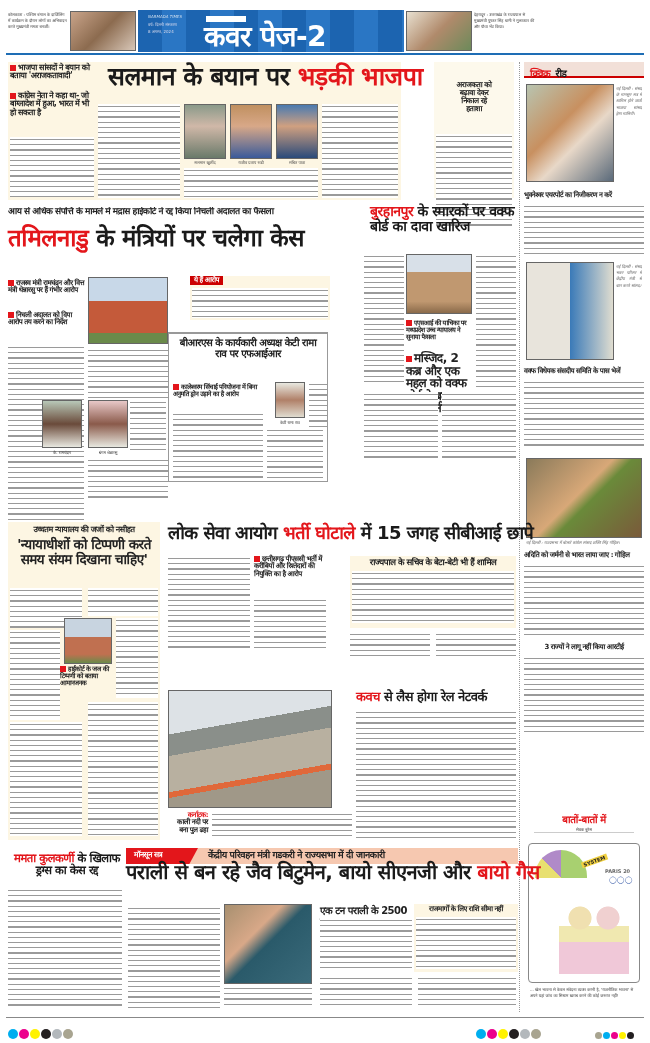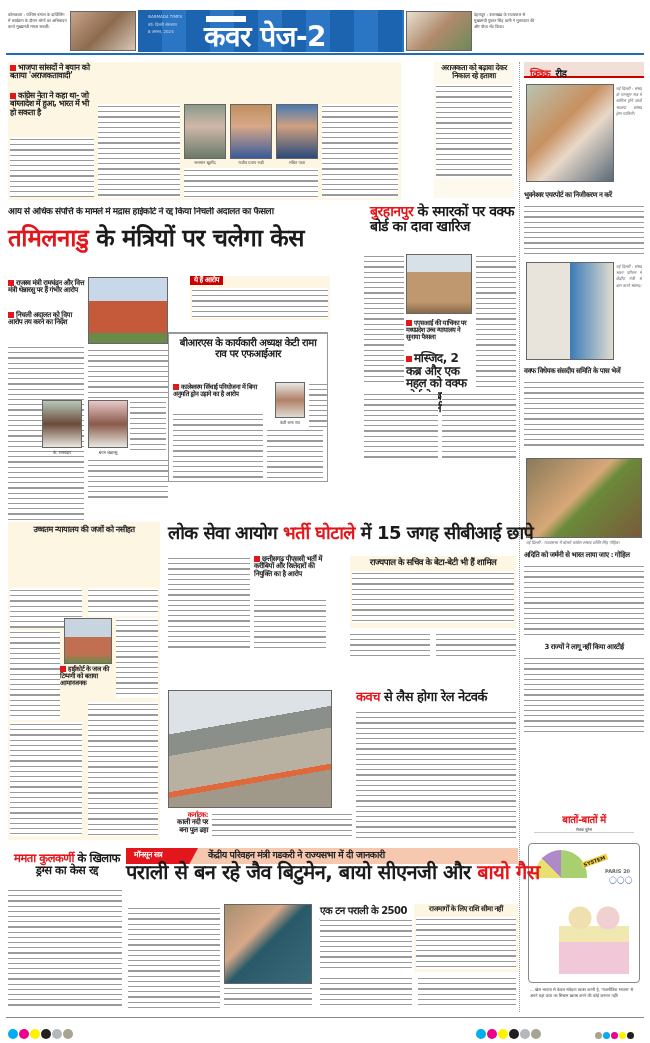--- a/index.html
+++ b/index.html
@@ -31,32 +31,35 @@
   </div>
   <div class="abs photo" style="left:400px;top:3px;width:66px;height:40px;background:linear-gradient(135deg,#e8e0d0,#b08a6b 50%,#6d8a5a)"></div>
   <div class="abs" style="left:468px;top:4px;width:62px;height:38px;font-size:4px;line-height:6px;color:#333;overflow:hidden">देहरादून : उत्तराखंड के राज्यपाल से मुख्यमंत्री पुष्कर सिंह धामी ने मुलाकात की और पौधा भेंट किया।</div>
   <div class="abs" style="left:0;top:45px;width:638px;height:2px;background:#1e6db5"></div>
 </div>
 
 <div class="abs cream" style="left:8px;top:62px;width:393px;height:138px;">
   <div class="abs hd" style="left:2px;top:2px;width:86px;font-size:8px"><span class="bullet"></span><span>भाजपा सांसदों ने बयान को बताया 'अराजकतावादी'</span></div>
   <div class="abs hd" style="left:2px;top:30px;width:86px;font-size:8px"><span class="bullet"></span><span>कांग्रेस नेता ने कहा था- जो बांग्लादेश में हुआ, भारत में भी हो सकता है</span></div>
   <div class="abs txt lines" style="left:2px;top:75px;width:84px;height:60px"></div>
+  <div class="abs hd" style="left:100px;top:2px;width:300px;font-size:25px;white-space:nowrap">
+    <span class="blk">सलमान के बयान पर</span> <span class="red">भड़की भाजपा</span>
+  </div>
   <div class="abs txt lines" style="left:90px;top:42px;width:82px;height:94px"></div>
   <div class="abs photo" style="left:176px;top:42px;width:42px;height:55px;background:linear-gradient(#8a9a8a,#d0b8a8 40%,#6a7a6a)"></div>
   <div class="abs" style="left:176px;top:98px;width:42px;font-size:4px;text-align:center;color:#444">सलमान खुर्शीद</div>
   <div class="abs photo" style="left:222px;top:42px;width:42px;height:55px;background:linear-gradient(#c09060,#d8a888 40%,#3a5a9a)"></div>
   <div class="abs" style="left:222px;top:98px;width:42px;font-size:4px;text-align:center;color:#444">राजीव प्रताप रूडी</div>
   <div class="abs photo" style="left:268px;top:42px;width:42px;height:55px;background:linear-gradient(#4a7ab0,#d0a080 40%,#2a4a7a)"></div>
   <div class="abs" style="left:268px;top:98px;width:42px;font-size:4px;text-align:center;color:#444">संबित पात्रा</div>
   <div class="abs txt lines" style="left:176px;top:106px;width:134px;height:30px"></div>
   <div class="abs txt lines" style="left:314px;top:42px;width:76px;height:94px"></div>
 </div>
 <div class="abs" style="left:434px;top:62px;width:80px;height:136px;background:#fdf9ec">
-  <div class="hd" style="font-size:7.5px;text-align:center;padding:2px;color:#222">अराजकता को बढ़ावा देकर निकाल रहे हताशा</div>
+  <div class="hd" style="font-size:7.5px;text-align:center;padding:19px;color:#222">अराजकता को बढ़ावा देकर निकाल रहे हताशा</div>
   <div class="txt lines" style="margin:2px;height:94px"></div>
 </div>
 <div class="abs vline" style="left:519px;top:62px;height:950px"></div>
 
 <div class="abs" style="left:524px;top:62px;width:120px;height:780px">
   <div style="height:16px;background:#f2e0d8;border-bottom:2px solid #c00;padding-left:6px">
     <span class="hd red" style="font-size:10px">क्विक</span>
     <span class="hd blk" style="font-size:10px">रीड</span>
   </div>
   <div class="abs photo" style="left:2px;top:22px;width:88px;height:98px;background:linear-gradient(135deg,#b8c4b0,#c89060 40%,#e8d8c8 60%,#5a6a7a)"></div>
@@ -112,20 +115,21 @@
 <div class="abs txt lines" style="left:364px;top:254px;width:40px;height:130px"></div>
 <div class="abs photo" style="left:406px;top:254px;width:66px;height:60px;background:linear-gradient(#d8e0e8 0 30%,#c09870 30% 80%,#8a6a4a)"></div>
 <div class="abs hd" style="left:406px;top:320px;width:66px;font-size:6.5px"><span class="bullet"></span><span>एएसआई की याचिका पर मध्यप्रदेश उच्च न्यायालय ने सुनाया फैसला</span></div>
 <div class="abs hd" style="left:406px;top:352px;width:66px;font-size:12px"><span class="bullet"></span><span>मस्जिद, 2 कब्र और एक महल को वक्फ बोर्ड ने बताया था अपनी संपत्ति</span></div>
 <div class="abs txt lines" style="left:476px;top:254px;width:40px;height:136px"></div>
 <div class="abs txt lines" style="left:364px;top:392px;width:74px;height:66px"></div>
 <div class="abs txt lines" style="left:442px;top:392px;width:74px;height:66px"></div>
 
 <div class="abs cream" style="left:8px;top:522px;width:152px;height:318px">
   <div class="hd" style="font-size:8px;text-align:center;padding-top:4px">उच्चतम न्यायालय की जजों को नसीहत</div>
+  <div class="hd" style="font-size:13.5px;text-align:center;padding:3px 2px">'न्यायाधीशों को टिप्पणी करते समय संयम दिखाना चाहिए'</div>
   <div class="abs txt lines" style="left:2px;top:66px;width:72px;height:40px"></div>
   <div class="abs txt lines" style="left:80px;top:66px;width:70px;height:28px"></div>
   <div class="abs photo" style="left:56px;top:96px;width:48px;height:46px;background:linear-gradient(#c8d4e0 0 40%,#c07050 40% 80%,#6a8a4a)"></div>
   <div class="abs hd" style="left:52px;top:144px;width:60px;font-size:6.5px"><span class="bullet"></span><span>हाईकोर्ट के जज की टिप्पणी को बताया आमानजनक</span></div>
   <div class="abs txt lines" style="left:2px;top:108px;width:50px;height:90px"></div>
   <div class="abs txt lines" style="left:108px;top:96px;width:42px;height:80px"></div>
   <div class="abs txt lines" style="left:2px;top:200px;width:72px;height:114px"></div>
   <div class="abs txt lines" style="left:80px;top:180px;width:70px;height:134px"></div>
 </div>
 

